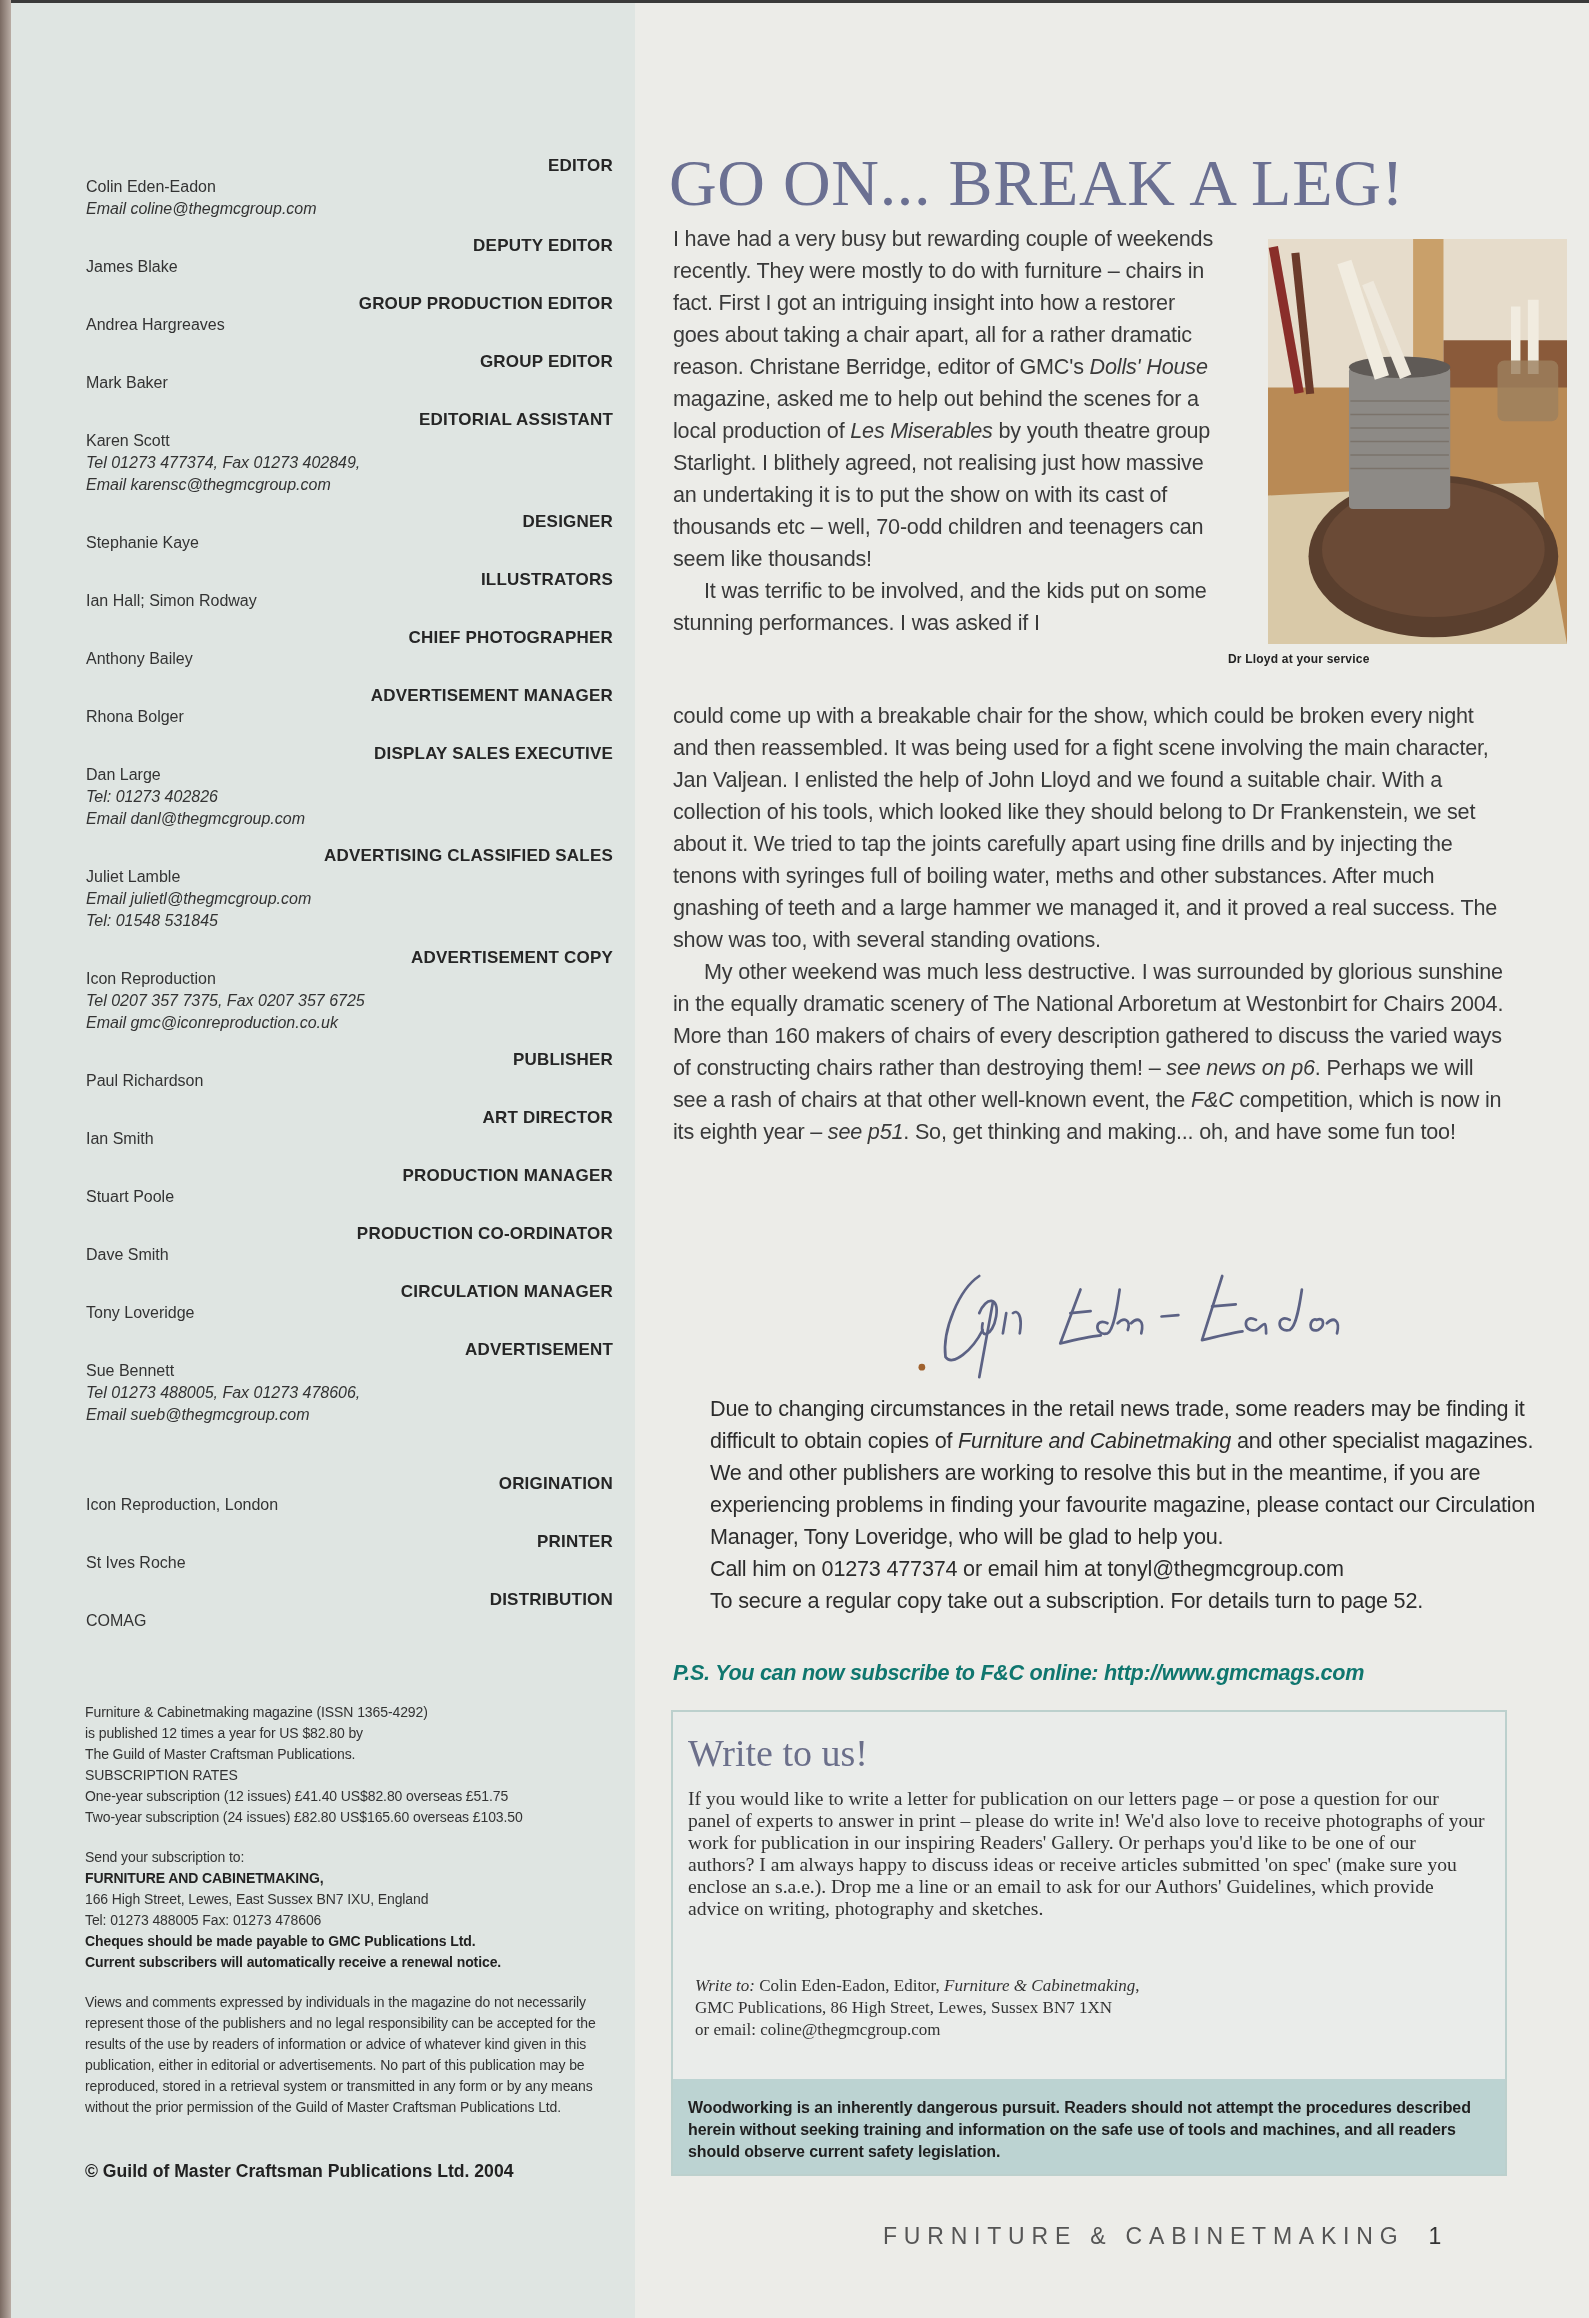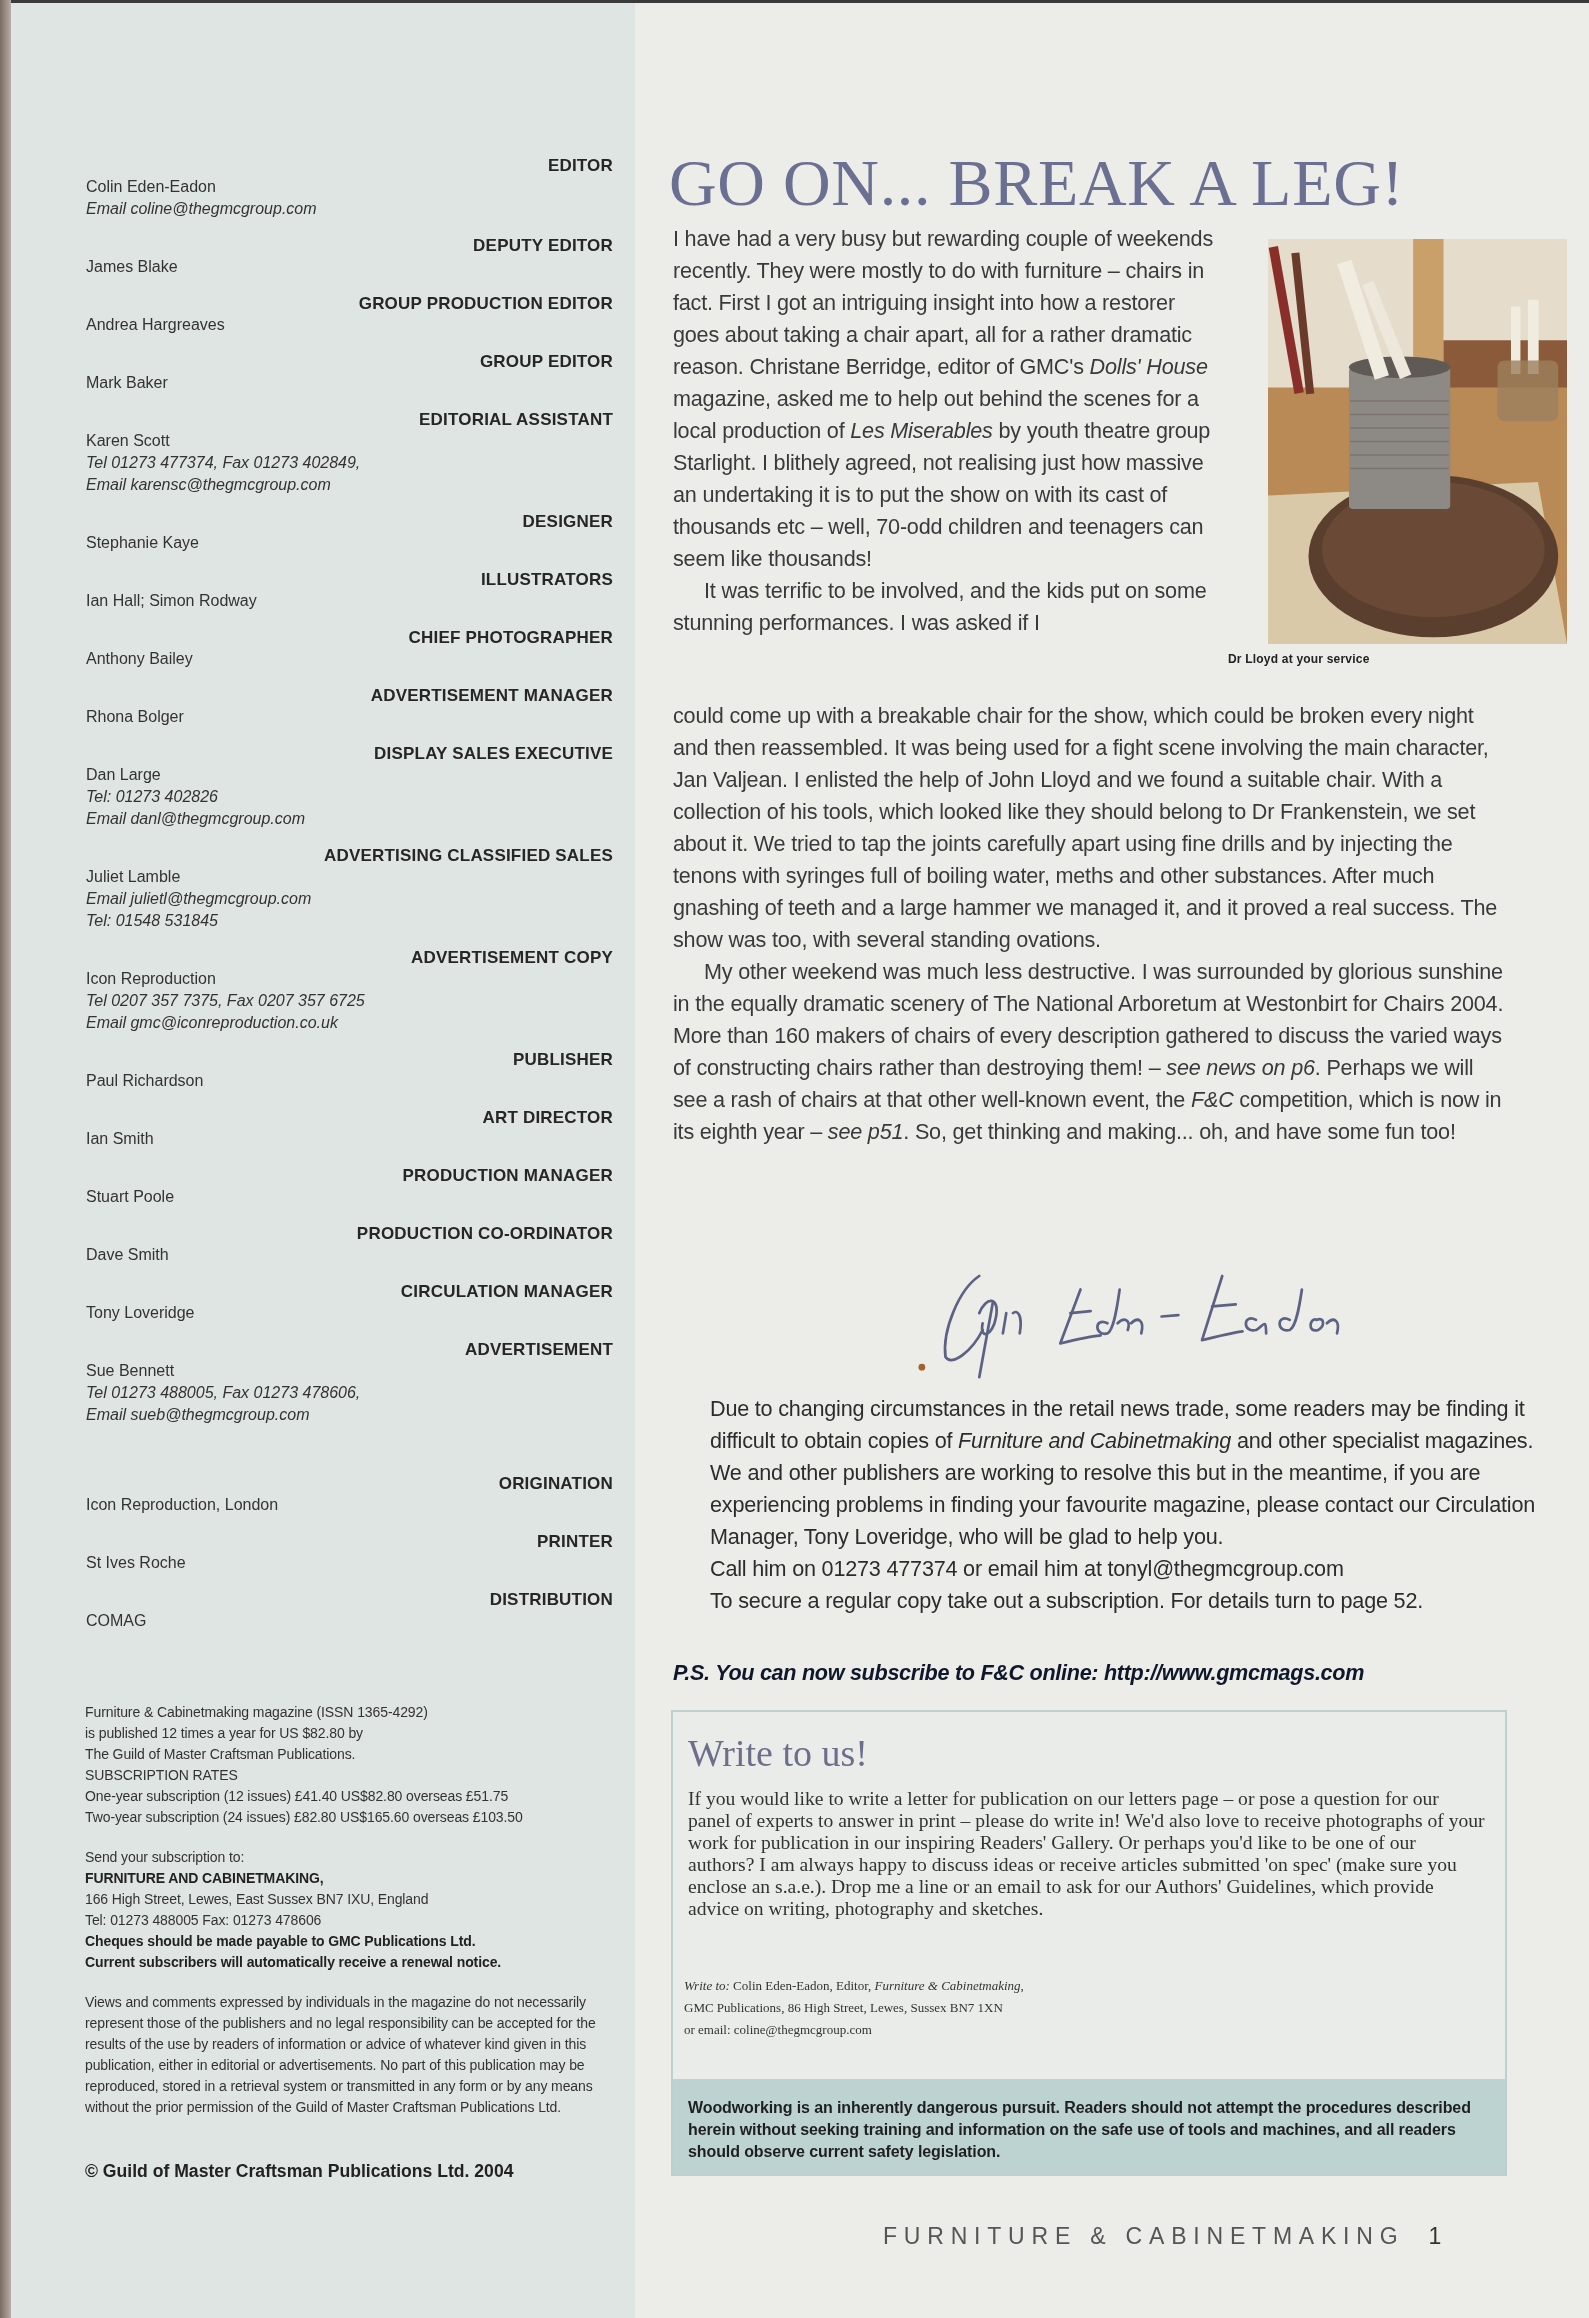--- a/index.html
+++ b/index.html
@@ -19,26 +19,26 @@
   .headline{position:absolute;left:669px;top:145px;font-family:"Liberation Serif",serif;font-size:66px;color:#6b7092;letter-spacing:0.7px;white-space:nowrap;}
   .body{position:absolute;left:673px;width:831px;font-size:21.6px;line-height:32px;color:#3a3a3a;letter-spacing:-0.2px;}
   .body p{margin:0;}
   .body .ind{text-indent:31px;}
   .body i{font-style:italic;}
   .photo{position:absolute;left:1268px;top:239px;width:299px;height:405px;overflow:hidden;background:#c79a62;}
   .caption{position:absolute;left:1228px;top:652px;font-size:12px;font-weight:bold;color:#222;letter-spacing:0.2px;}
   .sig{position:absolute;left:905px;top:1249px;width:621px;height:135px;}
   .notice{position:absolute;left:710px;top:1393px;width:837px;font-size:21.6px;line-height:32px;color:#2c2c2c;letter-spacing:-0.2px;}
   .notice p{margin:0;}
-  .ps{position:absolute;left:673px;top:1660px;font-size:21.6px;font-weight:bold;font-style:italic;color:#0f172a;letter-spacing:-0.3px;}
+  .ps{position:absolute;left:673px;top:1660px;font-size:21.6px;font-weight:bold;font-style:italic;color:#0f766e;letter-spacing:-0.3px;}
   .writebox{position:absolute;left:671px;top:1710px;width:836px;height:466px;border:2px solid #bcd0cd;background:#eaecea;box-sizing:border-box;}
   .wb-title{position:absolute;left:15px;top:19px;font-family:"Liberation Serif",serif;font-size:38px;color:#6b6f8a;}
   .wb-body{position:absolute;left:15px;top:76px;width:797px;font-family:"Liberation Serif",serif;font-size:19.6px;line-height:22px;color:#333;}
   .wb-body p{margin:0;}
-  .wb-addr{position:absolute;left:11px;top:263px;width:797px;font-family:"Liberation Serif",serif;font-size:13px;line-height:22px;color:#333;}
+  .wb-addr{position:absolute;left:22px;top:263px;width:797px;font-family:"Liberation Serif",serif;font-size:17px;line-height:22px;color:#333;}
   .wb-addr p{margin:0;}
   .warning{position:absolute;left:0;bottom:0;width:100%;height:95px;background:#bcd3d2;box-sizing:border-box;padding:17.6px 15px;font-size:16px;line-height:22px;font-weight:bold;color:#1f1f1f;letter-spacing:-0.1px;}
   .footer{position:absolute;left:883px;top:2223px;font-size:23px;letter-spacing:6.8px;color:#555;font-weight:300;}
 </style>
 </head>
 <body>
 
 <div class="topline"></div>
 <div class="edge"></div>
 

